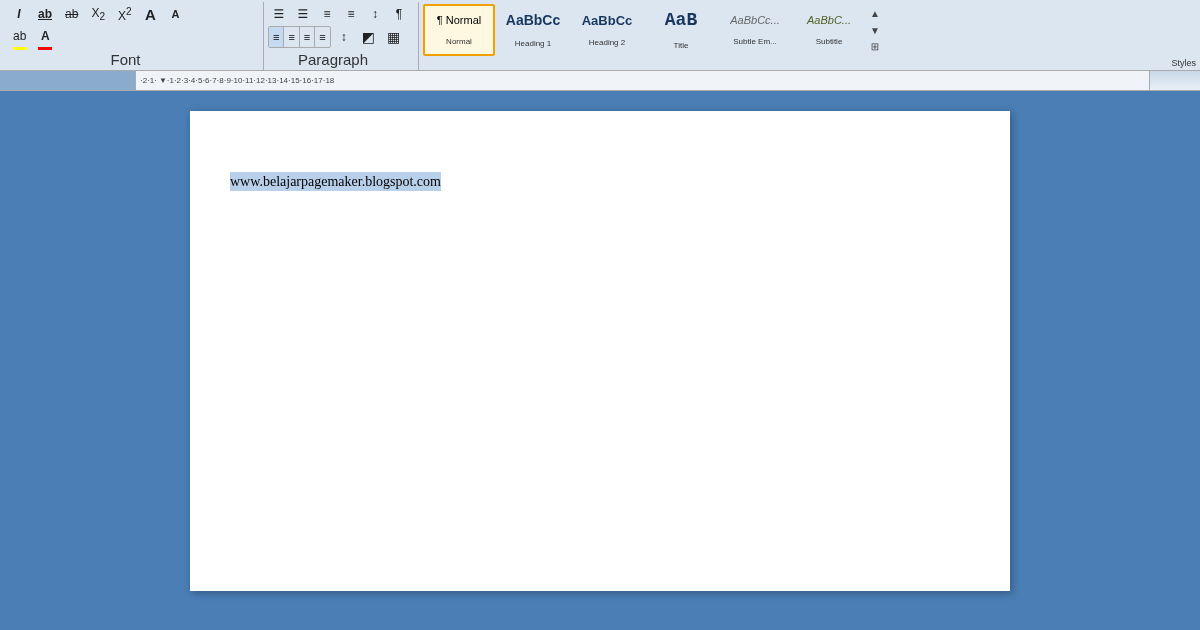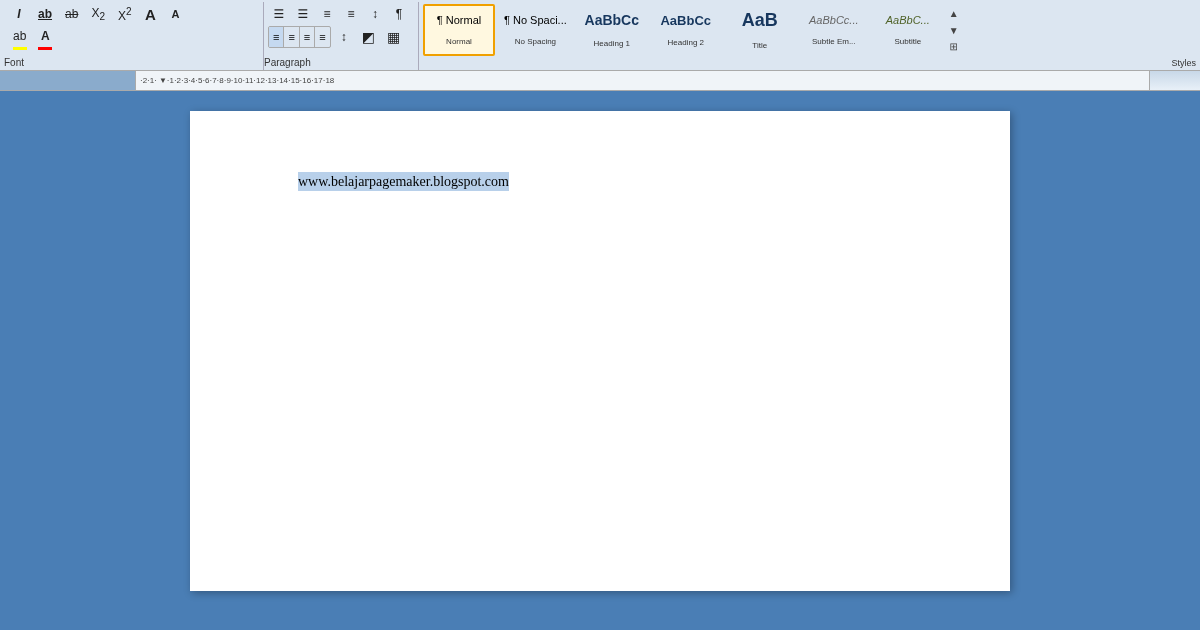--- a/index.html
+++ b/index.html
@@ -22,21 +22,22 @@
       display: flex;
       align-items: stretch;
       min-height: 70px;
     }
 
     .toolbar-section-label {
       position: absolute;
       bottom: 2px;
       left: 0;
       right: 16px;
-      font-size: 10px;
+      text-align: center;
+      font-size: 15px;
       color: #333;
     }
 
     
     .font-section {
       display: flex;
       flex-direction: column;
       gap: 2px;
       padding: 2px 8px 14px 4px;
       border-right: 1px solid #aab;
@@ -149,21 +150,21 @@
     .style-preview {
       font-size: 11px;
       color: #1f3864;
       line-height: 1.2;
     }
 
     .style-preview.normal-text { font-size: 11px; color: #000; }
     .style-preview.no-spacing { font-size: 11px; color: #000; }
     .style-preview.heading1 { font-size: 14px; font-weight: bold; color: #17375e; }
     .style-preview.heading2 { font-size: 13px; font-weight: bold; color: #17375e; }
-    .style-preview.title-style { font-size: 18px; color: #17375e; font-weight: bold; }
+    .style-preview.title-style { font-size: 18px; color: #17375e; font-weight: bold; font-family: Liberation Mono, monospace; }
     .style-preview.subtitle-style { font-size: 11px; color: #4f6228; font-style: italic; }
     .style-preview.subtle-em { font-size: 11px; font-style: italic; color: #666; }
     .style-preview.emphasis { font-size: 11px; font-style: italic; }
 
     .style-name {
       font-size: 8px;
       color: #333;
       margin-top: 2px;
       text-align: center;
     }
@@ -200,21 +201,21 @@
       align-items: flex-start;
       padding: 20px 30px;
       overflow-y: auto;
     }
 
     .document-page {
       background: #ffffff;
       width: 820px;
       min-height: 480px;
       box-shadow: 2px 2px 8px rgba(0,0,0,0.3);
-      padding: 60px 108px;
+      padding: 60px 40px;
       position: relative;
     }
 
     .selected-text {
       background: #b8d0ea;
       display: inline;
       padding: 2px 0;
       font-size: 14px;
       color: #000;
       font-family: 'Times New Roman', Times, serif;
@@ -317,24 +318,20 @@
   </div>
 
   <div class="styles-section">
     <div class="styles-row">
 
       <div class="style-item active">
         <span class="style-preview normal-text">¶ Normal</span>
         <span class="style-name">Normal</span>
       </div>
 
-      <div class="style-item">
-        <span class="style-preview no-spacing">¶ No Spaci...</span>
-        <span class="style-name">No Spacing</span>
-      </div>
 
       <div class="style-item">
         <span class="style-preview heading1">AaBbCc</span>
         <span class="style-name">Heading 1</span>
       </div>
 
       <div class="style-item">
         <span class="style-preview heading2">AaBbCc</span>
         <span class="style-name">Heading 2</span>
       </div>

